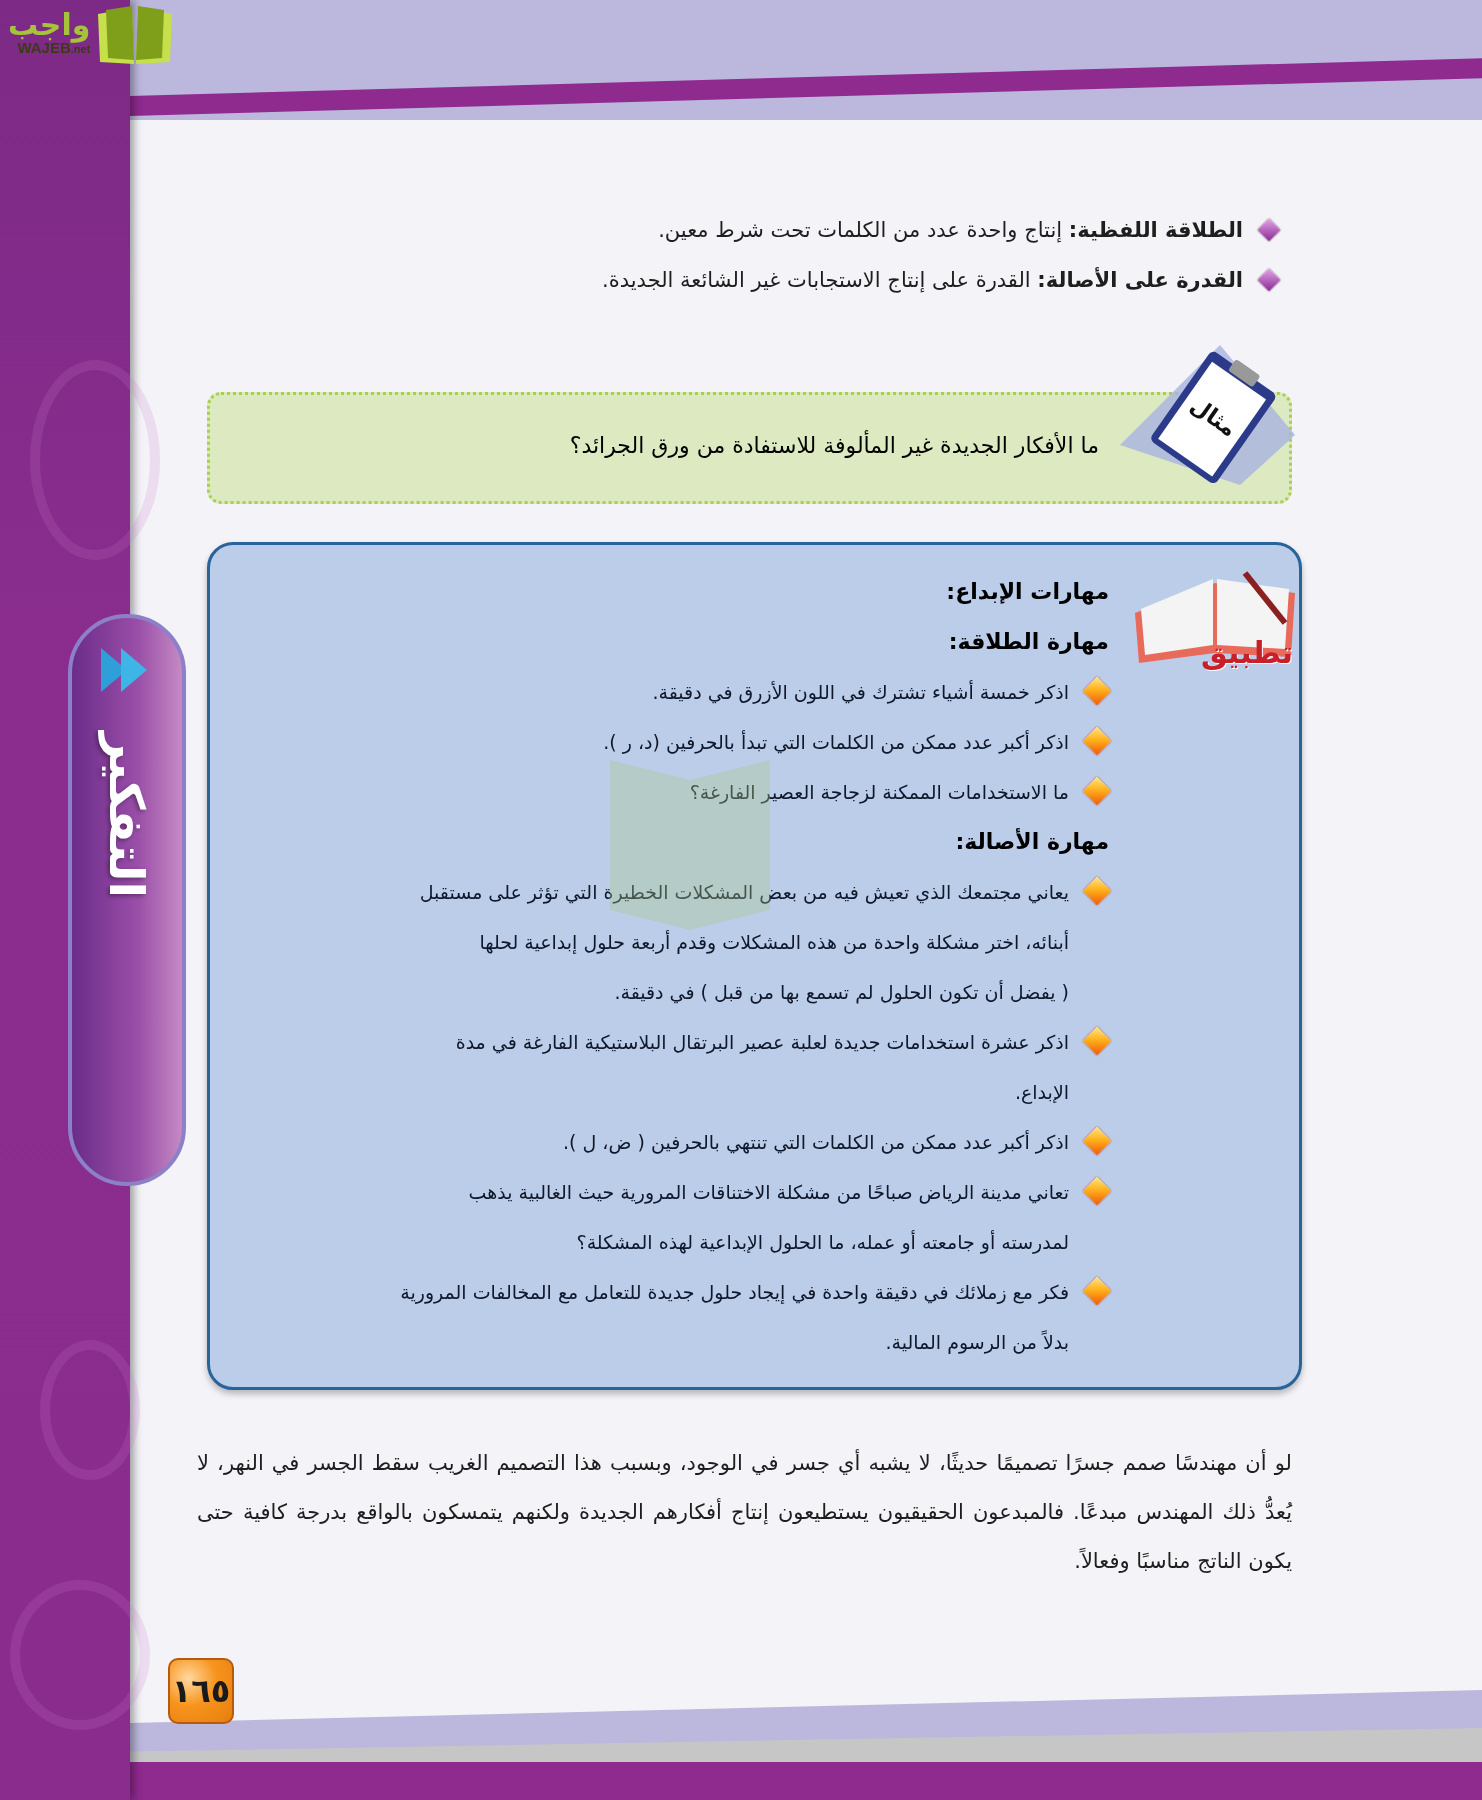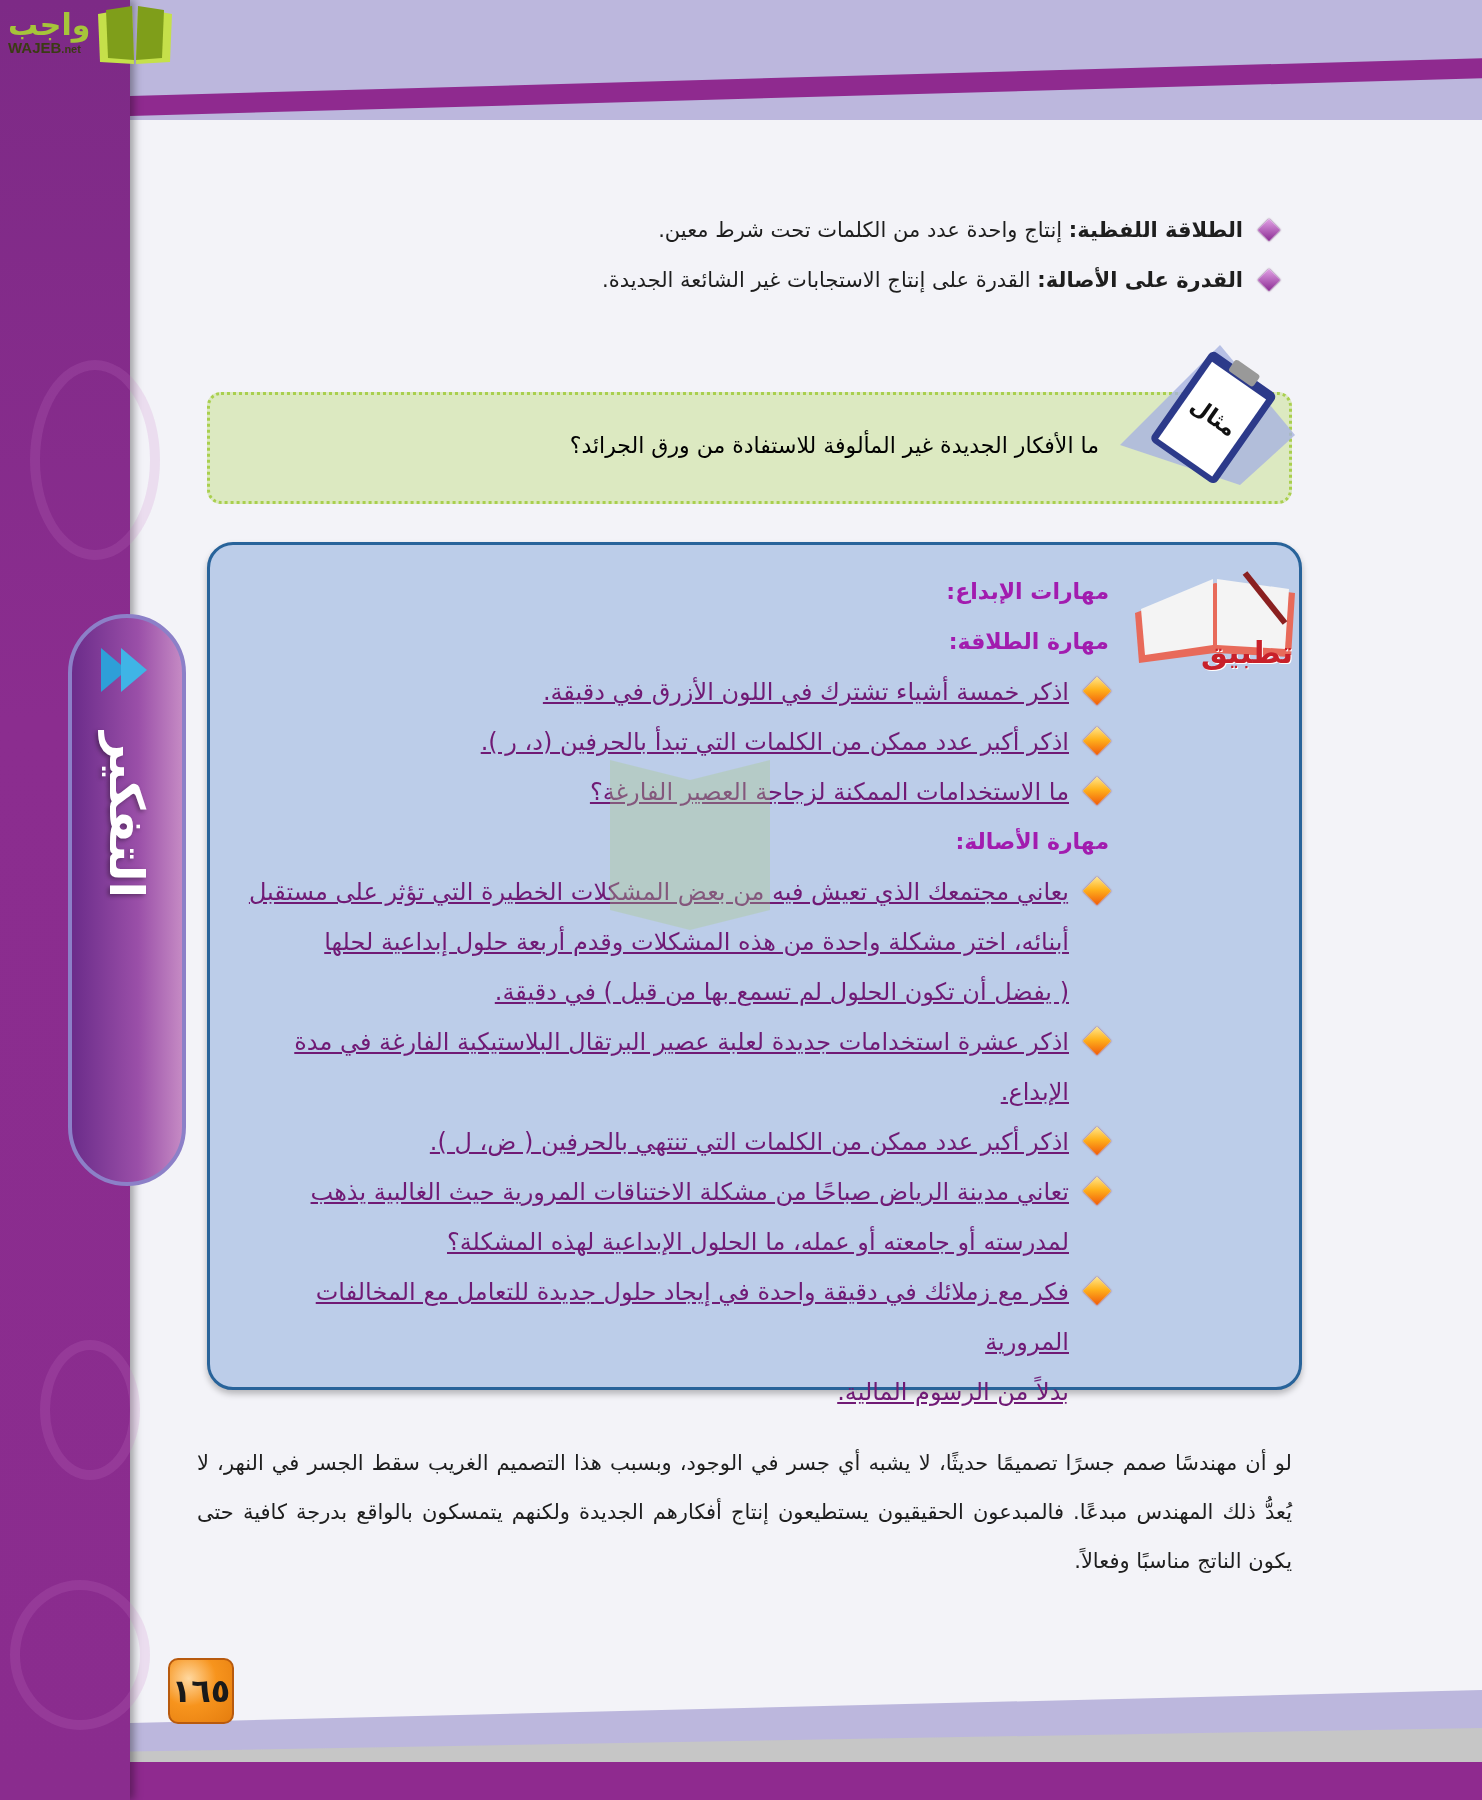--- a/index.html
+++ b/index.html
@@ -6,39 +6,39 @@
   body{width:1482px;height:1800px;position:relative;overflow:hidden;background:#f3f3f8;font-family:"DejaVu Sans",sans-serif;}
   .sidebar{position:absolute;left:0;top:0;width:130px;height:1800px;background:linear-gradient(180deg,#7d2a86 0%,#8b2d8f 40%,#8a2c8e 100%);box-shadow:4px 0 8px rgba(0,0,0,0.35);z-index:2;}
   .sidebar .swirl{position:absolute;border:10px solid rgba(200,120,200,0.18);border-radius:50%;}
   .topband{position:absolute;left:130px;top:0;right:0;height:120px;background:#bcb7dd;z-index:1;}
   .topstripe{position:absolute;left:130px;right:0;top:96px;height:20px;background:#8f2a8f;transform:skewY(-1.6deg);transform-origin:left top;z-index:1;}
   .bottomband{position:absolute;left:130px;right:0;bottom:0;height:110px;z-index:1;}
   .bottomband .lav{position:absolute;left:0;right:0;top:0;height:50px;background:#bcb7dd;transform:skewY(-1.4deg);transform-origin:right top;}
   .bottomband .gray{position:absolute;left:0;right:0;top:38px;height:40px;background:#c6c6c6;transform:skewY(-1deg);transform-origin:right top;}
   .bottomband .pur{position:absolute;left:0;right:0;bottom:0;height:38px;background:#8f2a8f;}
   .logo{position:absolute;left:8px;top:4px;z-index:5;display:flex;align-items:flex-start;}
-  .logo .txt{display:flex;flex-direction:column;align-items:flex-start;margin-top:6px;}
+  .logo .txt{display:flex;flex-direction:column;align-items:flex-end;margin-top:6px;}
   .logo .ar{color:#a6c43a;font-weight:bold;font-size:30px;line-height:30px;}
   .logo .en{color:#3b3b14;font-weight:bold;font-size:15px;line-height:16px;font-family:"Liberation Sans",sans-serif;}
   .logo .en small{font-size:11px;}
   .book{width:82px;height:62px;margin-left:4px;}
   .content{position:absolute;left:130px;top:0;width:1352px;height:1800px;z-index:3;direction:rtl;}
   .bullets{position:absolute;right:205px;top:205px;width:900px;}
   .bullet{display:flex;align-items:center;font-size:21px;color:#1e1e1e;height:50px;}
   .diamond-purple{width:16px;height:16px;background:linear-gradient(135deg,#e2a3e6,#8a2a92);transform:rotate(45deg);margin-left:18px;flex-shrink:0;box-shadow:0 0 2px #5a1a60;}
   .bullet b{font-weight:bold;text-align:center;}
   .example{position:absolute;right:190px;top:392px;width:1085px;height:112px;background:#dce9c1;border:3px dotted #a9cf4e;border-radius:14px;box-sizing:border-box;}
   .example .q{position:absolute;right:190px;top:38px;font-size:22px;color:#000000;}
   .clip{position:absolute;right:-6px;top:-50px;width:175px;height:140px;}
   .practice{position:absolute;right:180px;top:542px;width:1095px;height:848px;background:#bccde9;border:3px solid #28639a;border-radius:26px;box-sizing:border-box;box-shadow:0 4px 6px rgba(0,0,0,0.25);}
   .practice .notebook{position:absolute;right:-6px;top:8px;width:180px;height:120px;}
   .tatbiq{position:absolute;right:6px;top:90px;color:#c8202a;font-weight:bold;font-size:30px;text-shadow:1px 1px 0 #fff;}
   .pr-body{position:absolute;right:190px;top:22px;width:880px;}
-  .heading{font-size:22px;font-weight:bold;color:#a21caf;height:50px;line-height:50px;}
-  .item{position:relative;font-size:24px;color:#701a75;line-height:50px;text-decoration:underline;}
+  .heading{font-size:22px;font-weight:bold;color:#000000;height:50px;line-height:50px;}
+  .item{position:relative;font-size:19px;color:#0f172a;line-height:50px;}
   .item.indent-icon{padding-right:40px;}
   .diamond-orange{position:absolute;right:2px;top:14px;width:20px;height:20px;background:linear-gradient(135deg,#ffe58a 0%,#ffb21c 45%,#f05a0a 100%);transform:rotate(45deg);box-shadow:0 0 2px #a33;}
   .cont{padding-right:40px;}
   .watermark{position:absolute;left:330px;top:215px;opacity:0.35;pointer-events:none;}
   .para{position:absolute;right:190px;top:1418px;width:1095px;font-size:21px;line-height:49px;color:#1e1e1e;text-align:justify;}
   .pagenum{position:absolute;left:168px;top:1658px;width:66px;height:66px;border-radius:10px;background:radial-gradient(circle at 30% 30%,#ffd8a0 0%,#f7941d 45%,#e57d0e 100%);border:2px solid #b85a0e;box-sizing:border-box;display:flex;align-items:center;justify-content:center;font-size:32px;font-weight:bold;color:#1a1a1a;z-index:4;}
   .sidetab{position:absolute;left:68px;top:614px;width:118px;height:572px;border-radius:59px;background:linear-gradient(90deg,#6b2c8a 0%,#9a4fa8 60%,#c58ac4 100%);border:4px solid #8c80c8;box-sizing:border-box;z-index:4;display:flex;flex-direction:column;align-items:center;}
   .chev{margin-top:30px;display:flex;}
   .chev span{display:block;width:0;height:0;border-top:22px solid transparent;border-bottom:22px solid transparent;border-left:26px solid #3fb4e6;margin-left:-6px;}
   .chev span:first-child{border-left-color:#2e9fd8;}

